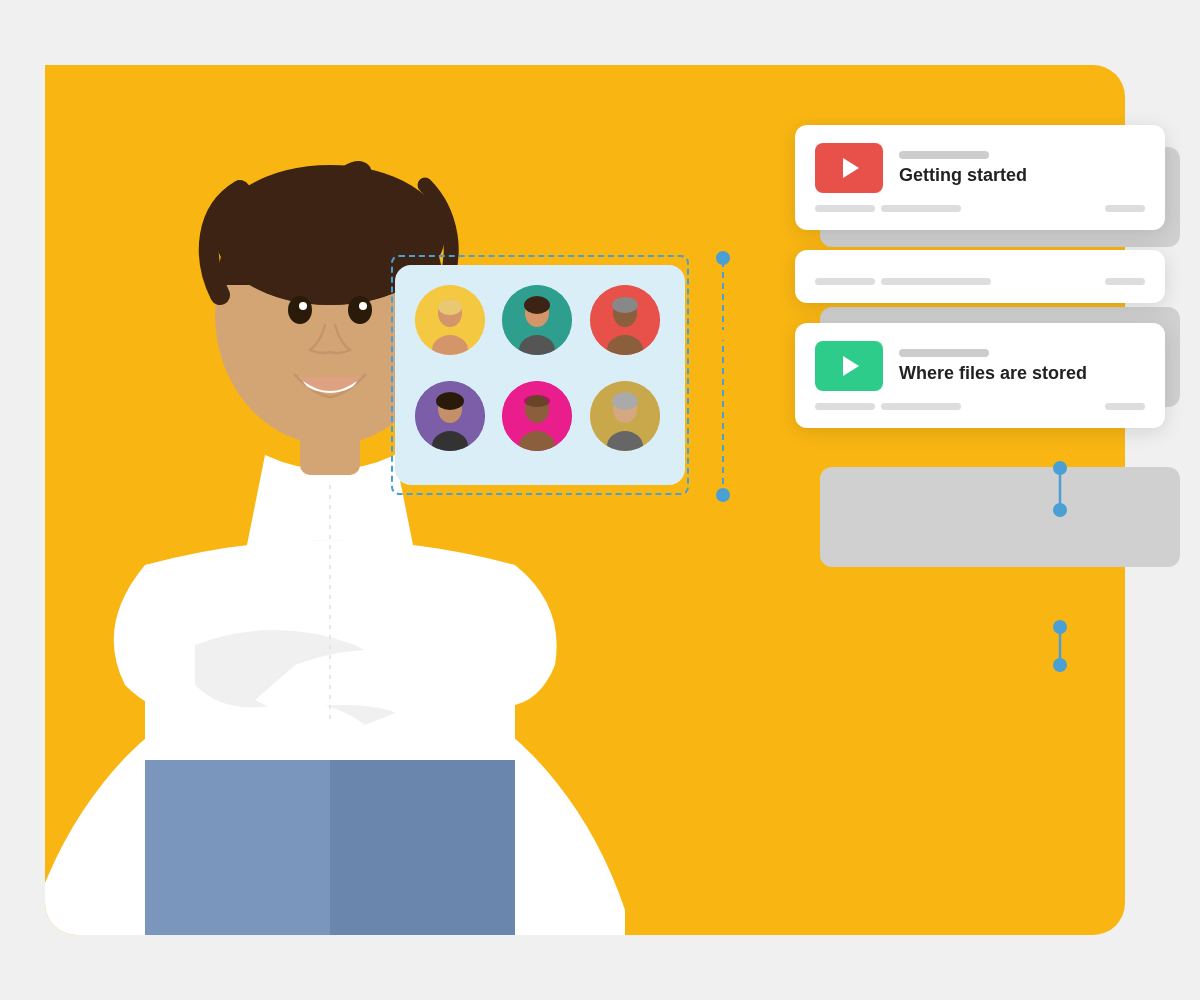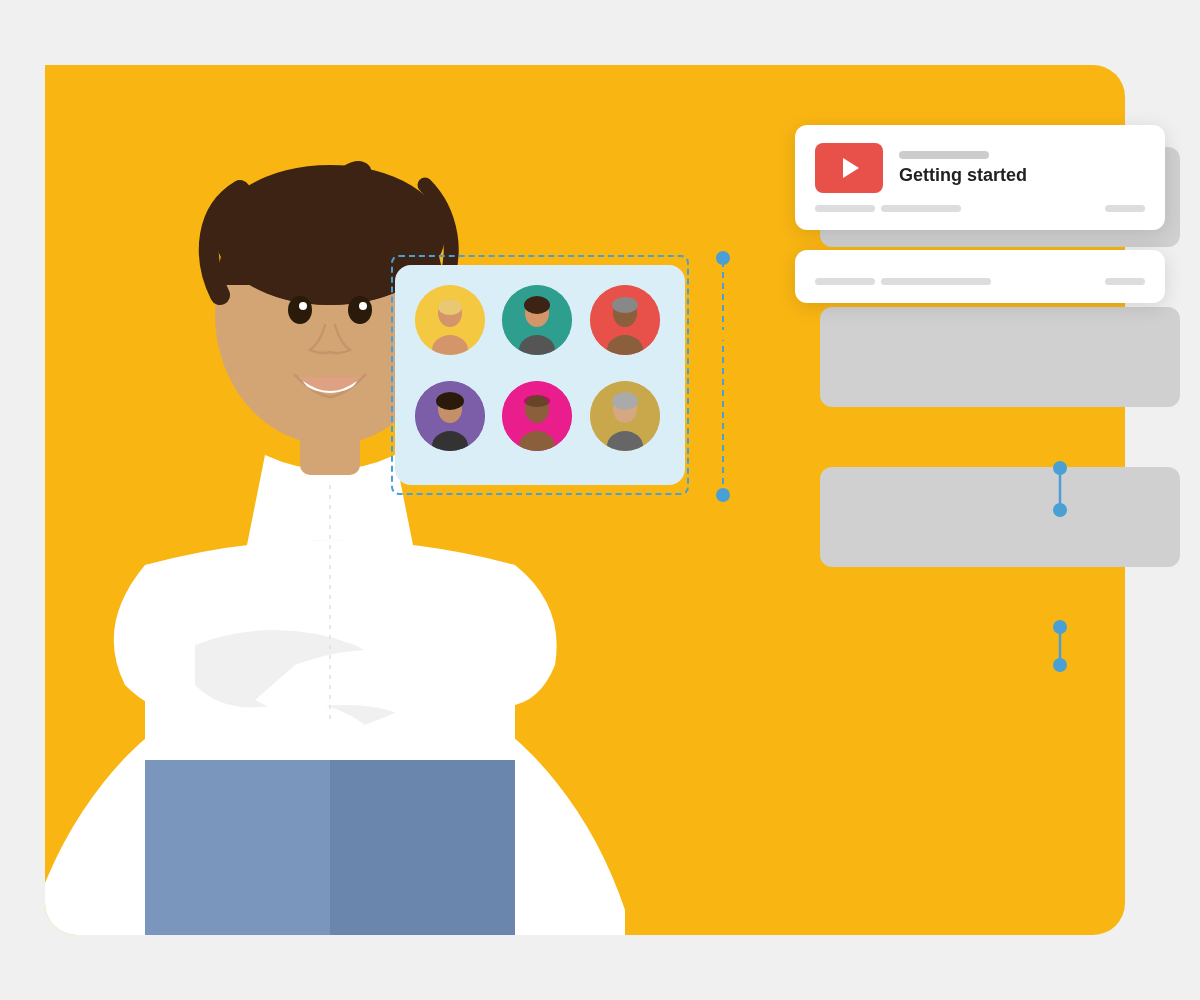--- a/index.html
+++ b/index.html
@@ -345,20 +345,38 @@
     <div class="video-card">
       <div class="card-bottom-lines">
         <div class="card-bottom-left">
           <div class="card-line card-line-short"></div>
           <div class="card-line card-line-long"></div>
         </div>
         <div class="card-bottom-right"></div>
       </div>
     </div>
 
+    <div class="video-card">
+      <div class="video-card-inner">
+        <div class="play-button play-button-green">
+          <div class="play-icon"></div>
+        </div>
+        <div>
+          <div class="card-meta-top"></div>
+          <div class="card-title">Where files are stored</div>
+        </div>
+      </div>
+      <div class="card-bottom-lines">
+        <div class="card-bottom-left">
+          <div class="card-line card-line-short"></div>
+          <div class="card-line card-line-medium"></div>
+        </div>
+        <div class="card-bottom-right"></div>
+      </div>
+    </div>
 
   </div>
 
   <svg style="position:absolute;top:0;left:0;width:100%;height:100%;pointer-events:none;overflow:visible;">
 
     <line x1="648" y1="196" x2="648" y2="265" stroke="#4A9FD4" stroke-width="2" stroke-dasharray="6,5"></line>
 
     <circle cx="648" cy="193" r="7" fill="#4A9FD4"></circle>
 
     <circle cx="648" cy="430" r="7" fill="#4A9FD4"></circle>

